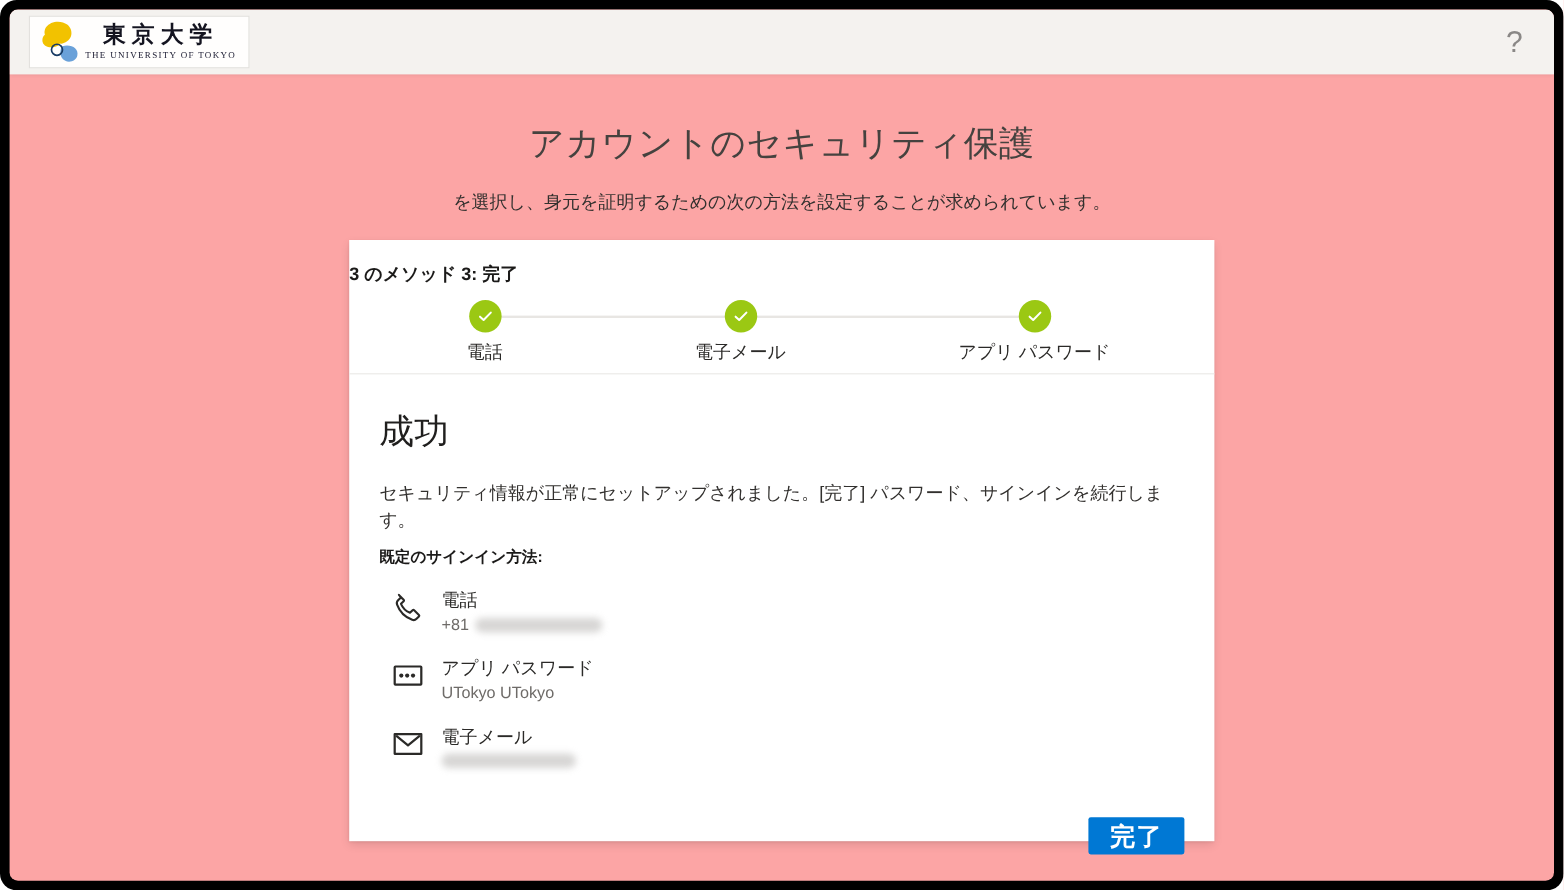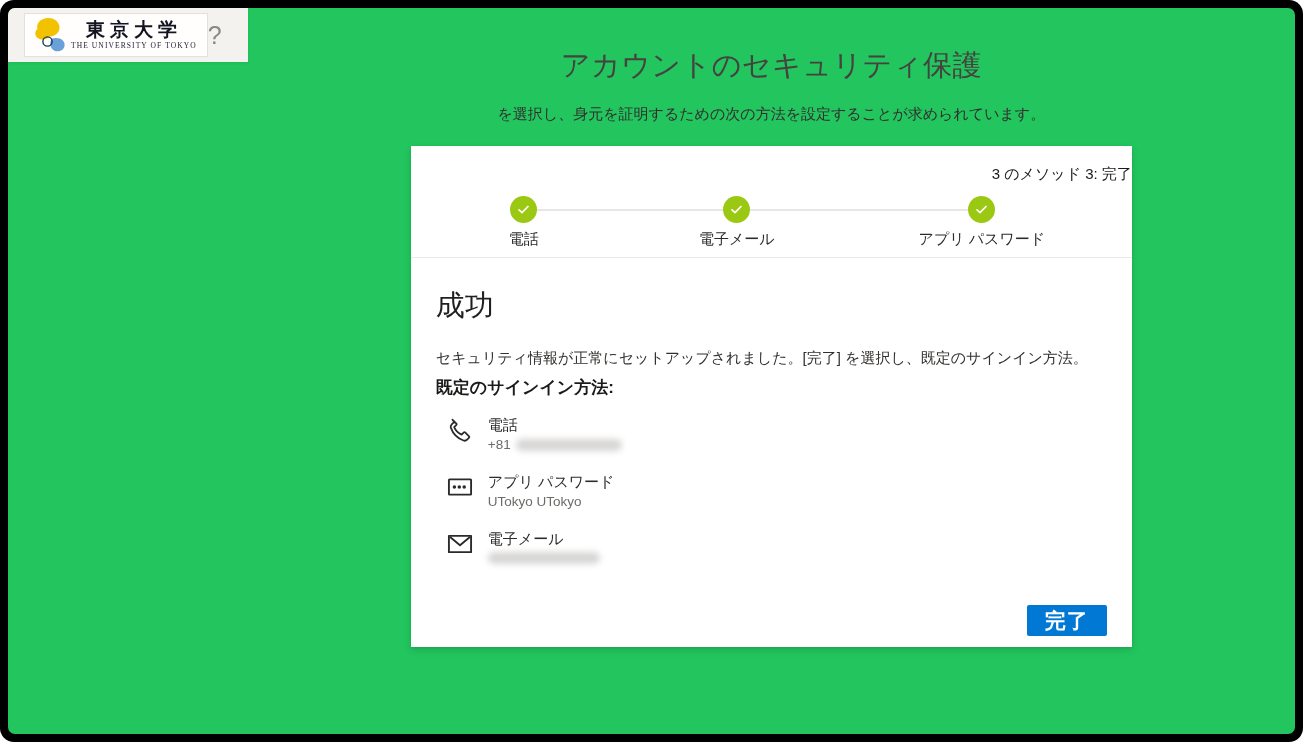--- a/index.html
+++ b/index.html
@@ -9,22 +9,22 @@
   .frame {
     width: 1303px; height: 742px;
     background: #000;
     border-radius: 14px;
     padding: 8px;
   }
   .screen {
     width: 100%; height: 100%;
     border-radius: 7px;
     overflow: hidden;
-    background: #22c55e;
-    display: flex; flex-direction: row;
+    background: #fca5a5;
+    display: flex; flex-direction: column;
   }
 
   
   .topbar {
     height: 54px; flex: 0 0 54px;
     background: #f4f2ef;
     display: flex; align-items: center; justify-content: space-between;
     padding: 0 26px 0 16px;
     box-shadow: 0 1px 3px rgba(0,0,0,0.07);
     position: relative; z-index: 5;
@@ -78,22 +78,22 @@
   }
 
   
   .wizard-header {
     flex: 0 0 111px;
     border-bottom: 1px solid #eceae8;
     padding-top: 19px;
     position: relative;
   }
   .progress-label {
-    text-align: right;
-    font-size: 15px; font-weight: 400; color: #1b1a19;
+    text-align: left;
+    font-size: 15px; font-weight: 700; color: #1b1a19;
     height: 21px;
   }
   .steps {
     position: relative;
     height: 66px; margin-top: 5px;
   }
   .steps-line {
     position: absolute;
     left: 113px; width: 458px;
     top: 18px; height: 2px;
@@ -120,21 +120,21 @@
   .success-heading {
     margin-top: 28px;
     font-size: 29px; font-weight: 400; color: #201f1e;
   }
   .success-message {
     margin-top: 21px;
     font-size: 15px; color: #32302e; line-height: 22px;
   }
   .default-method-label {
     margin-top: 8px;
-    font-size: 17px; font-weight: 700; color: #1b1a19; line-height: 22px;
+    font-size: 13px; font-weight: 700; color: #1b1a19; line-height: 22px;
   }
 
   .method-list { margin-top: 15px; padding-left: 10px; }
   .method-item { display: flex; margin-bottom: 13px; min-height: 44px; }
   .method-icon {
     flex: 0 0 42px; padding-top: 2px;
     color: #2b2a28;
   }
   .method-icon svg { width: 28px; height: 28px; }
   .method-texts { display: flex; flex-direction: column; justify-content: flex-start; }
@@ -217,21 +217,21 @@
             </div>
 
             <span class="step-label s1">電話</span>
             <span class="step-label s2">電子メール</span>
             <span class="step-label s3">アプリ パスワード</span>
           </div>
         </div>
 
         <div class="card-body">
           <h2 class="success-heading">成功</h2>
-          <p class="success-message">セキュリティ情報が正常にセットアップされました。[完了] を選択し、既定のサインイン方法。</p>
+          <p class="success-message">セキュリティ情報が正常にセットアップされました。[完了] パスワード、サインインを続行します。</p>
           <p class="default-method-label">既定のサインイン方法:</p>
 
           <div class="method-list">
 
             <div class="method-item">
               <span class="method-icon">
                 <svg viewBox="0 0 24 24" fill="none" stroke="#2b2a28" stroke-width="1.5" stroke-linecap="round" stroke-linejoin="round">
                   <path d="M5.5 3.2 8.9 6.6c.3.3.3.8 0 1.1L7 9.6c1.2 2.9 3.5 5.2 6.4 6.4l1.9-1.9c.3-.3.8-.3 1.1 0l3.4 3.4c.3.3.3.8 0 1.1l-1.7 1.7c-.8.8-2 1.1-3.1.7-5-1.8-9-5.8-10.8-10.8-.4-1.1-.1-2.3.7-3.1l1.5-1.5c.3-.3.8-.3 1.1 0Z"></path>
                 </svg>
               </span>

